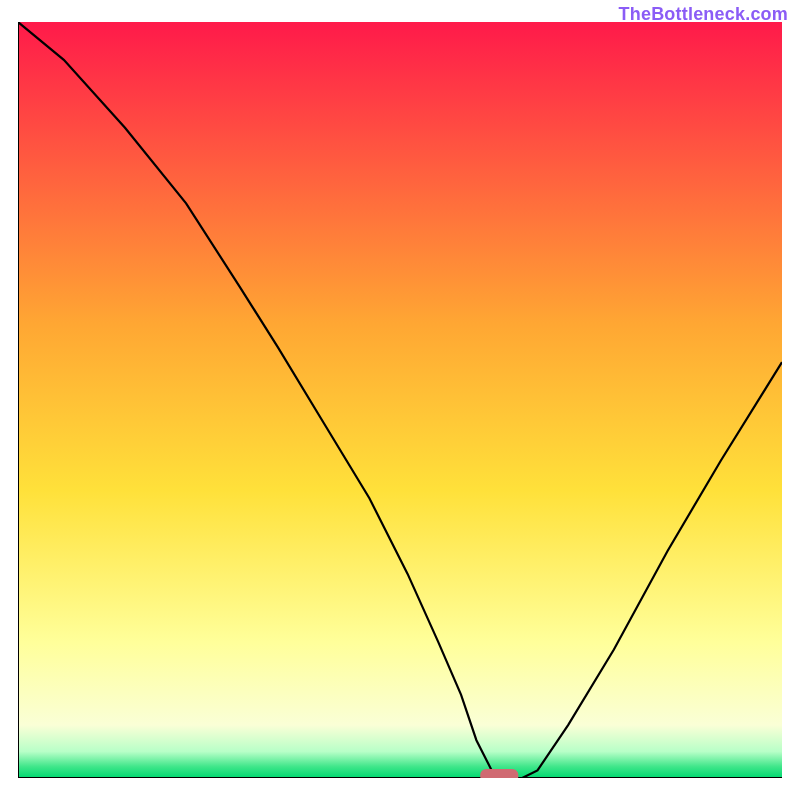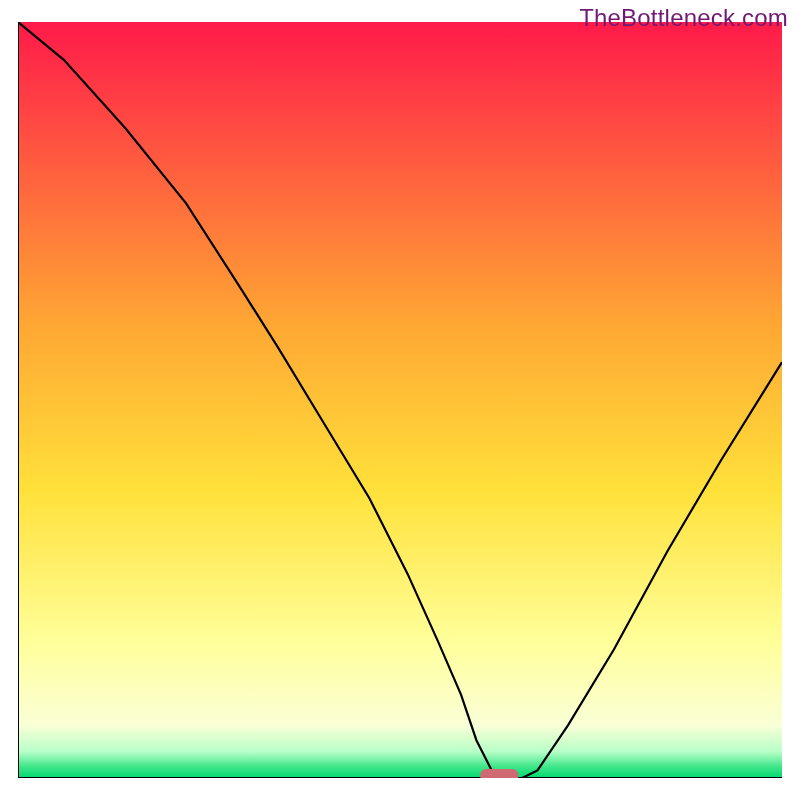--- a/index.html
+++ b/index.html
@@ -13,23 +13,23 @@
   }
   .stage {
     position: relative;
     width: 800px;
     height: 800px;
   }
   .watermark {
     position: absolute;
     top: 4px;
     right: 12px;
-    font-size: 24px;
-    font-weight: normal;
-    color: #701a75;
+    font-size: 18px;
+    font-weight: bold;
+    color: #8b5cf6;
     letter-spacing: 0.2px;
     z-index: 20;
   }
   .plot {
     position: absolute;
     left: 18px;
     top: 22px;
     width: 764px;
     height: 756px;
   }

